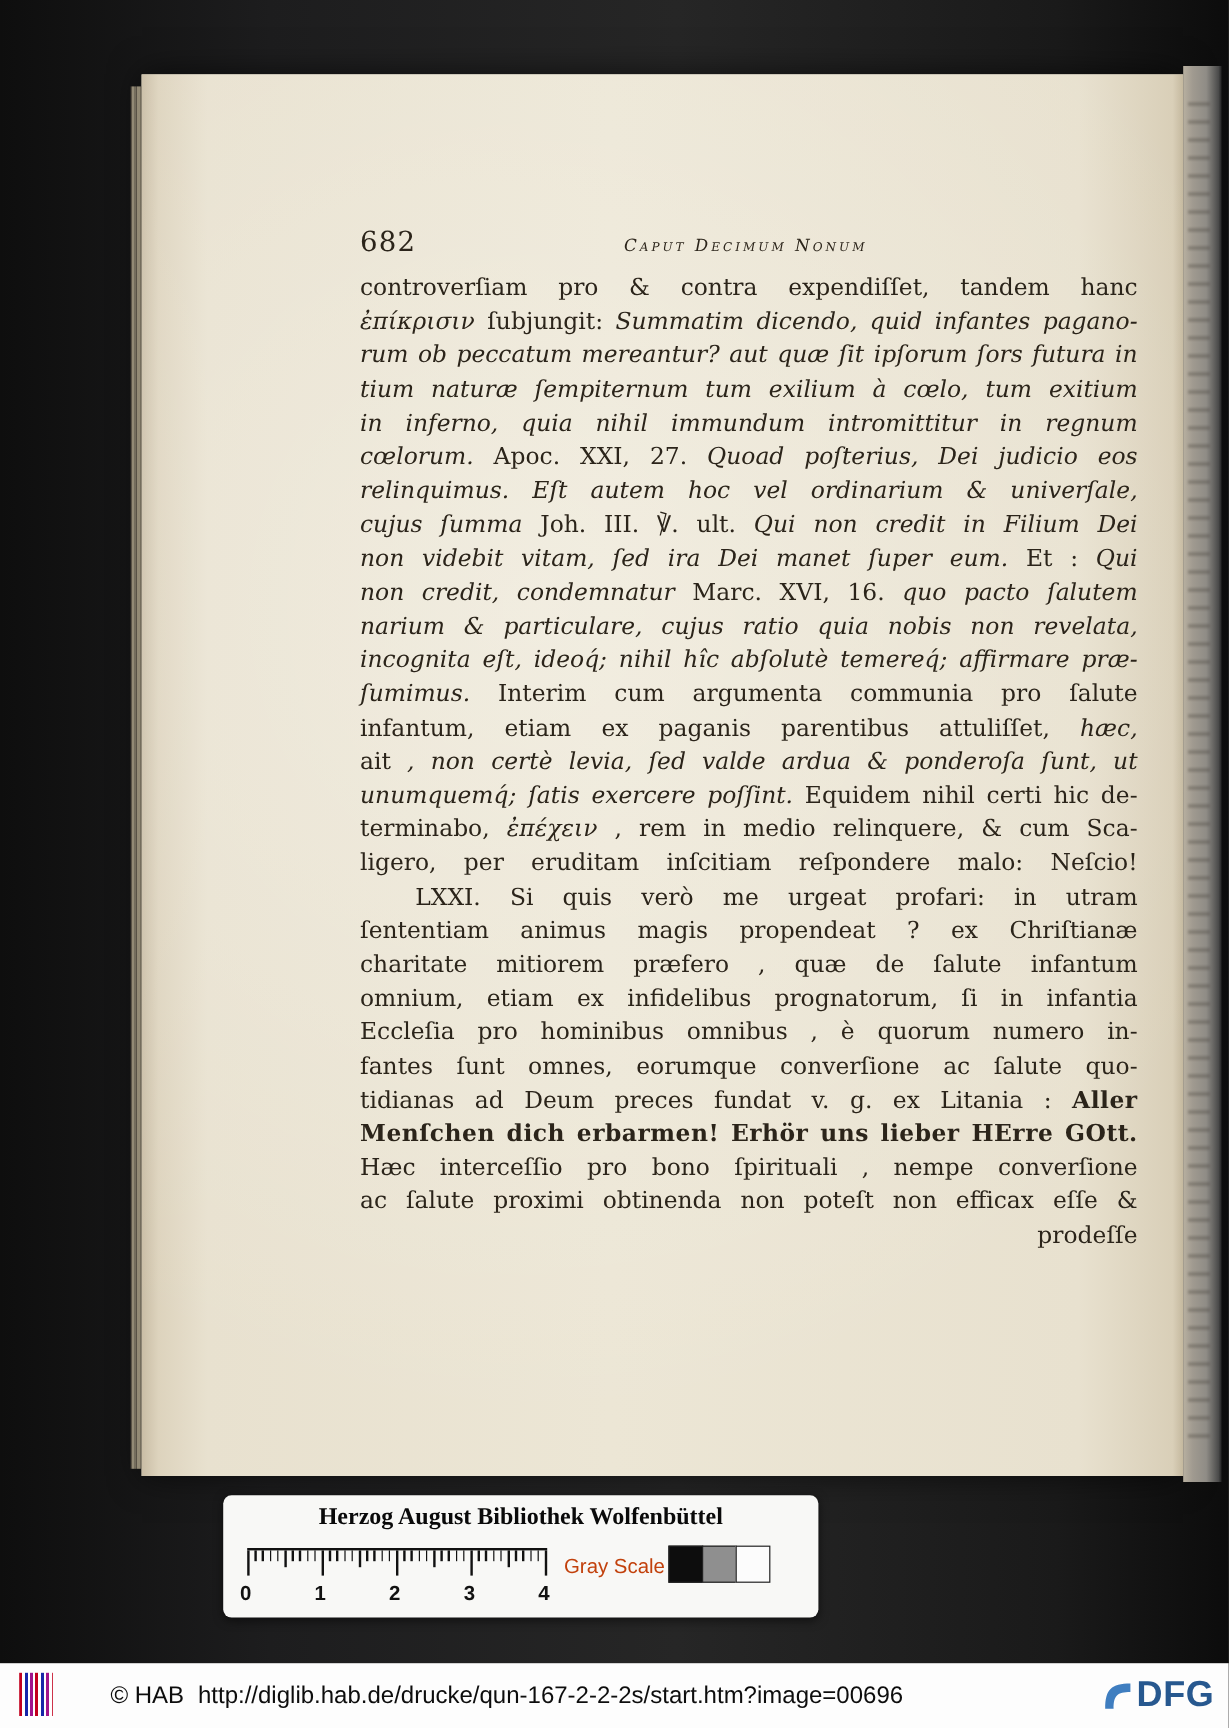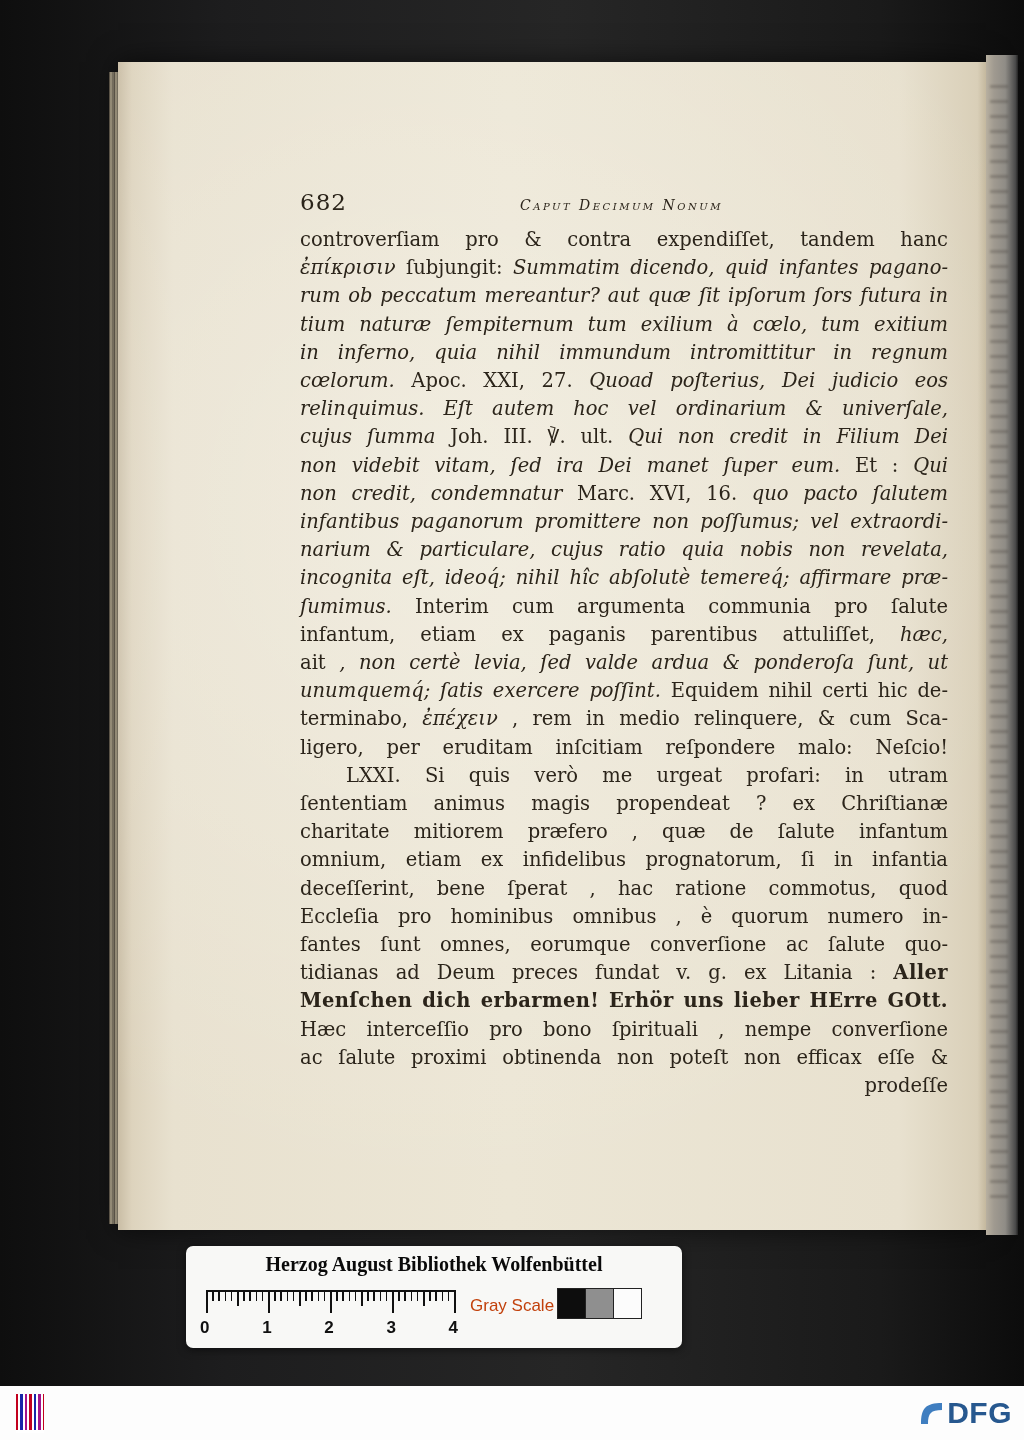--- a/index.html
+++ b/index.html
@@ -86,34 +86,32 @@
           <div class="text-line"><span class="seg roman">controverſiam pro &amp; contra expendiſſet, tandem hanc</span></div>
           <div class="text-line"><span class="seg italic">ἐπίκρισιν</span><span class="seg roman"> ſubjungit: </span><span class="seg italic">Summatim dicendo, quid infantes pagano-</span></div>
           <div class="text-line"><span class="seg italic">rum ob peccatum mereantur? aut quæ ſit ipſorum ſors futura in</span></div>
           <div class="text-line"><span class="seg italic">tium naturæ ſempiternum tum exilium à cœlo, tum exitium</span></div>
           <div class="text-line"><span class="seg italic">in inferno, quia nihil immundum intromittitur in regnum</span></div>
           <div class="text-line"><span class="seg italic">cœlorum. </span><span class="seg roman">Apoc. XXI, 27. </span><span class="seg italic">Quoad poſterius, Dei judicio eos</span></div>
           <div class="text-line"><span class="seg italic">relinquimus.  Eſt autem hoc vel ordinarium &amp; univerſale,</span></div>
           <div class="text-line"><span class="seg italic">cujus ſumma </span><span class="seg roman">Joh. III. ℣. ult. </span><span class="seg italic">Qui non credit in Filium Dei</span></div>
           <div class="text-line"><span class="seg italic">non videbit vitam, ſed ira Dei manet ſuper eum.  </span><span class="seg roman">Et : </span><span class="seg italic">Qui</span></div>
           <div class="text-line"><span class="seg italic">non credit, condemnatur </span><span class="seg roman">Marc. XVI, 16. </span><span class="seg italic">quo pacto ſalutem</span></div>
-          <div class="text-line"><span class="seg italic">infantibus paganorum promittere non poſſumus; vel extraordi-</span></div>
           <div class="text-line"><span class="seg italic">narium &amp; particulare, cujus ratio quia nobis non revelata,</span></div>
           <div class="text-line"><span class="seg italic">incognita eſt, ideoq́; nihil hîc abſolutè temereq́; affirmare præ-</span></div>
           <div class="text-line"><span class="seg italic">ſumimus.</span><span class="seg roman">   Interim cum argumenta communia pro ſalute</span></div>
           <div class="text-line"><span class="seg roman">infantum, etiam ex paganis parentibus attuliſſet, </span><span class="seg italic">hæc,</span></div>
           <div class="text-line"><span class="seg roman">ait</span><span class="seg italic"> , non certè levia, ſed valde ardua &amp; ponderoſa ſunt, ut</span></div>
           <div class="text-line"><span class="seg italic">unumquemq́; ſatis exercere poſſint.</span><span class="seg roman"> Equidem nihil certi hic de-</span></div>
           <div class="text-line"><span class="seg roman">terminabo, </span><span class="seg italic">ἐπέχειν</span><span class="seg roman"> , rem in medio relinquere, &amp; cum Sca-</span></div>
           <div class="text-line"><span class="seg roman">ligero, per eruditam inſcitiam reſpondere malo:  Neſcio!</span></div>
           <div class="text-line indent"><span class="seg roman">LXXI.   Si quis verò me urgeat profari:  in utram</span></div>
           <div class="text-line"><span class="seg roman">ſententiam animus magis propendeat ?   ex Chriſtianæ</span></div>
           <div class="text-line"><span class="seg roman">charitate mitiorem præfero , quæ de ſalute infantum</span></div>
           <div class="text-line"><span class="seg roman">omnium, etiam ex infidelibus prognatorum, ſi in infantia</span></div>
-          <div class="text-line"><span class="seg roman">deceſſerint, bene ſperat , hac ratione commotus, quod</span></div>
           <div class="text-line"><span class="seg roman">Eccleſia pro hominibus omnibus , è quorum numero in-</span></div>
           <div class="text-line"><span class="seg roman">fantes ſunt omnes, eorumque converſione ac ſalute quo-</span></div>
           <div class="text-line"><span class="seg roman">tidianas ad Deum preces fundat v. g. ex Litania : </span><span class="seg fraktur">Aller</span></div>
           <div class="text-line"><span class="seg fraktur">Menſchen dich erbarmen! Erhör uns lieber HErre GOtt.</span></div>
           <div class="text-line"><span class="seg roman">Hæc interceſſio pro bono ſpirituali , nempe converſione</span></div>
           <div class="text-line"><span class="seg roman">ac ſalute proximi obtinenda non poteſt non efficax eſſe &amp;</span></div>
           <div class="text-line align-right"><span class="seg roman">prodeſſe</span></div>
         </div>
     </div>
   </div>
@@ -177,20 +175,24 @@
     <span class="gray-scale-label">Gray Scale</span>
     <div class="swatches">
       <div class="swatch black"></div>
       <div class="swatch gray"></div>
       <div class="swatch white"></div>
     </div>
   </div>
 
   <div class="footer-bar">
     <div class="color-strip"></div>
+    <div class="footer-text">
+      <span>© HAB</span>
+      <span class="url">http://diglib.hab.de/drucke/qun-167-2-2-2s/start.htm?image=00696</span>
+    </div>
     <div class="dfg-logo">
       <svg width="26" height="28" viewBox="0 0 26 28">
         <path d="M3 25 C3 9 8 4 24 4 L24 11 C13 11 10 14 10 25 Z" fill="#3f7ec0"></path>
       </svg>
       <span class="dfg-text">DFG</span>
     </div>
   </div>
 
 </div>
 

